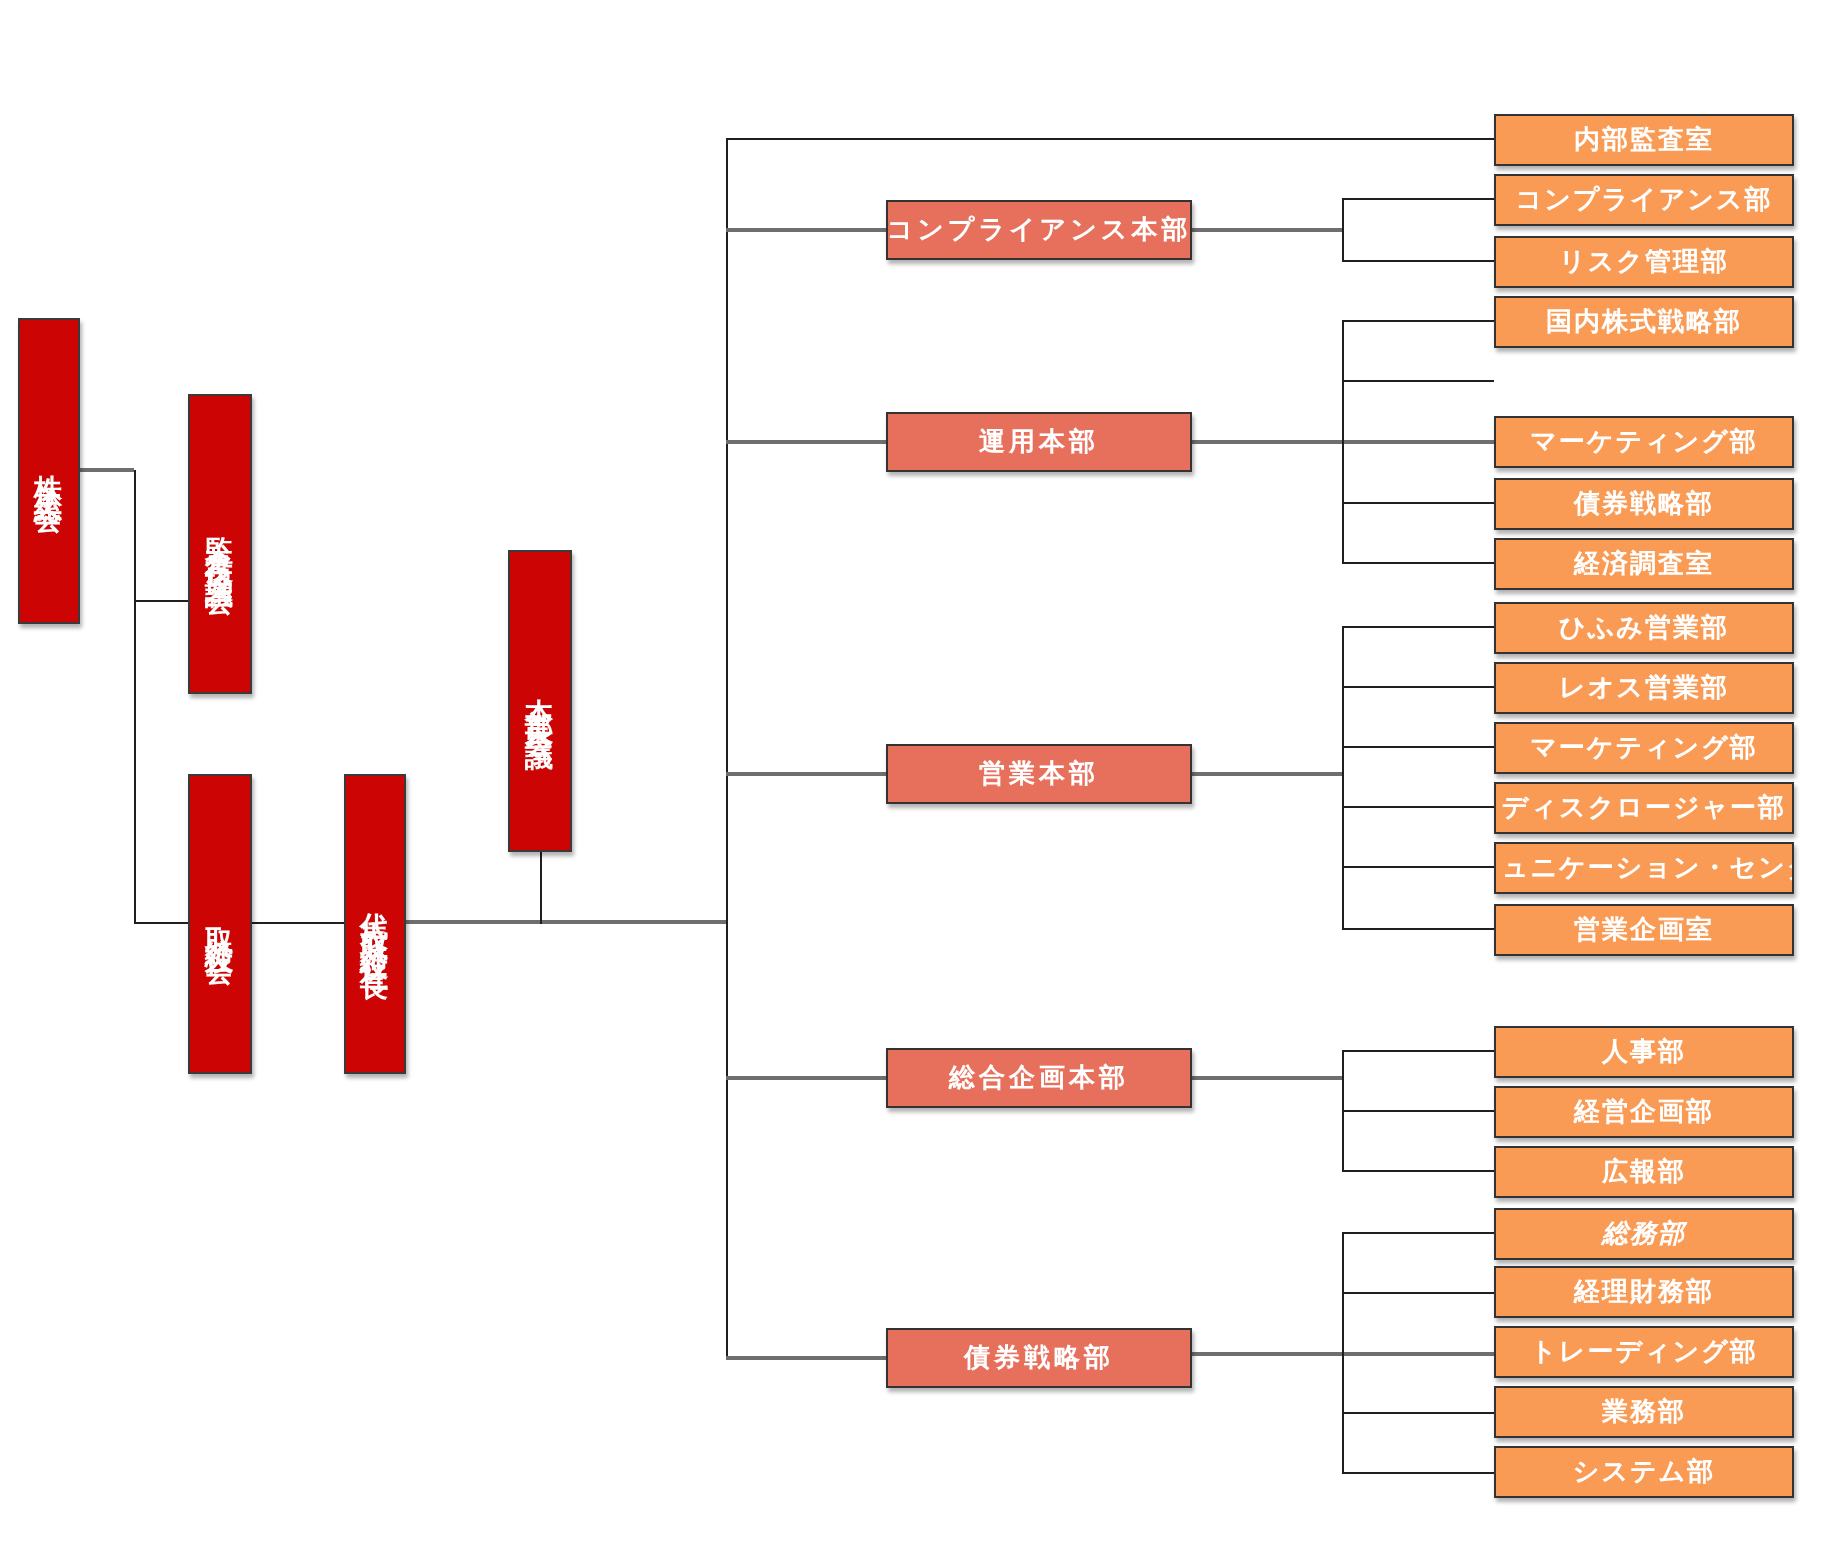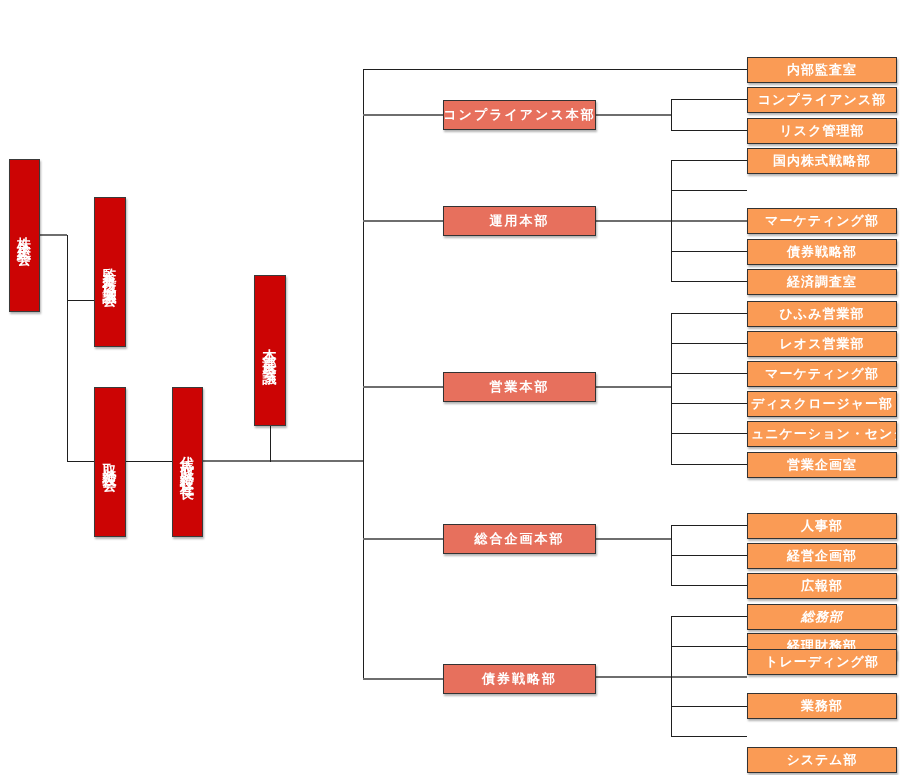--- a/index.html
+++ b/index.html
@@ -163,17 +163,17 @@
   <div class="dept" style="top:391px;">ディスクロージャー部</div>
   <div class="dept" style="top:421px;">コミュニケーション・センター</div>
   <div class="dept" style="top:452px;">営業企画室</div>
 
   <div class="dept" style="top:513px;">人事部</div>
   <div class="dept" style="top:543px;">経営企画部</div>
   <div class="dept" style="top:573px;">広報部</div>
 
   <div class="dept" style="top:604px;font-style:italic;">総務部</div>
   <div class="dept" style="top:633px;">経理財務部</div>
-  <div class="dept" style="top:649px;">トレーディング部</div>
+  <div class="dept" style="top:663px;">トレーディング部</div>
   <div class="dept" style="top:693px;">業務部</div>
-  <div class="dept" style="top:723px;margin-top:24px;">システム部</div>
+  <div class="dept" style="top:723px;">システム部</div>
 
 </div>
 
 </body></html>

